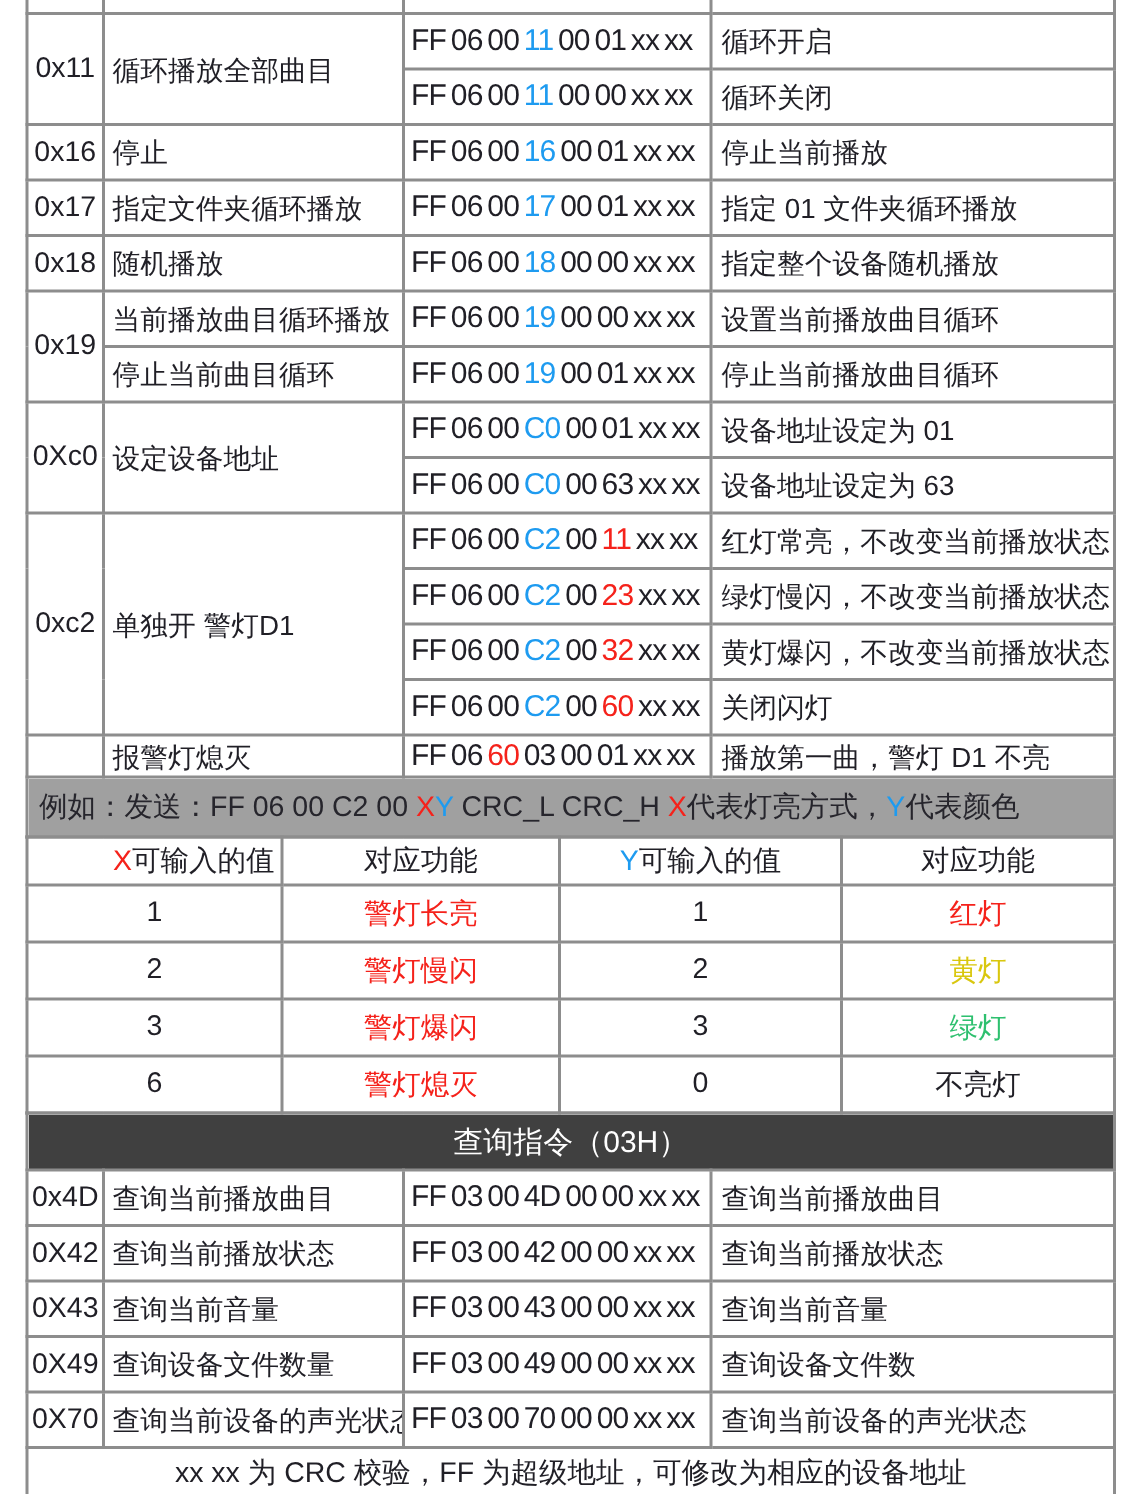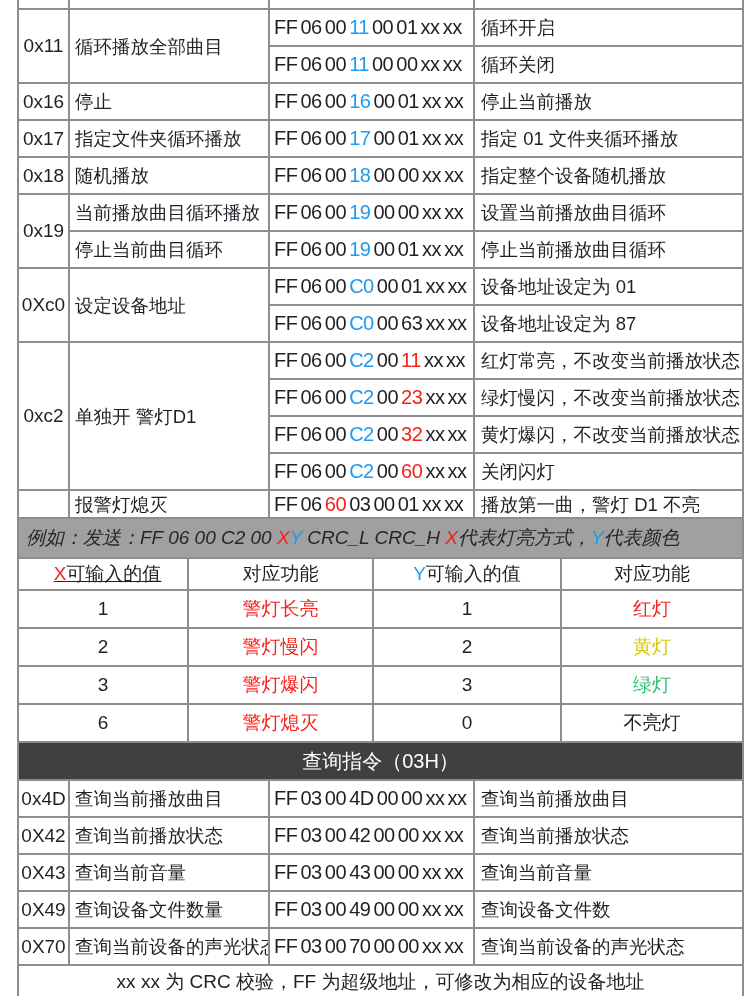--- a/index.html
+++ b/index.html
@@ -31,31 +31,31 @@
   td.code{text-align:center;padding:0 2px;}
   td.func{text-align:left;padding:0 3px 0 5px;font-size:18.5px;}
   td.cmd{
     text-align:left;padding:0 2px 0 4px;
     font-size:20px;letter-spacing:-0.5px;word-spacing:-2px;
   }
   td.result{text-align:left;padding:0 2px 0 6px;font-size:18.5px;}
 
   tr.banner td{
     background:#a0a0a0;height:38px;text-align:left;
-    padding:0 4px 0 7px;font-size:19px;color:#26252c;font-style:italic;
+    padding:0 4px 0 7px;font-size:19px;color:#26252c;
   }
   tr.qbanner td{
     background:#404040;height:36px;text-align:center;
     color:#ffffff;font-size:20px;padding:0;
   }
   tr.footer td{height:32px;text-align:center;font-size:19px;padding:0 4px;}
 
   .t-xy th,.t-xy td{height:36px;text-align:center;padding:0 4px;}
   .t-xy tr.head th{height:30px;}
-  .t-xy th.first{text-align:center;padding-left:13px;text-decoration:underline;}
+  .t-xy th.first{text-align:right;padding-left:13px;}
 
   .c-k{color:inherit;}
   .c-b{color:#1e9bf0;}
   .c-r{color:#f5221b;}
   .c-y{color:#d9c70e;}
   .c-g{color:#2ec06f;margin-top:44px;}
 </style>
 </head>
 <body>
 
@@ -115,21 +115,21 @@
           <td class="result">停止当前播放曲目循环</td>
         </tr>
         <tr class="cmdrow">
           <td class="code" rowspan="2">0Xc0</td>
           <td class="func" rowspan="2">设定设备地址</td>
           <td class="cmd"><span class="c-k">FF</span> <span class="c-k">06</span> <span class="c-k">00</span> <span class="c-b">C0</span> <span class="c-k">00</span> <span class="c-k">01</span> <span class="c-k">xx</span> <span class="c-k">xx</span></td>
           <td class="result">设备地址设定为 01</td>
         </tr>
         <tr class="cmdrow">
           <td class="cmd"><span class="c-k">FF</span> <span class="c-k">06</span> <span class="c-k">00</span> <span class="c-b">C0</span> <span class="c-k">00</span> <span class="c-k">63</span> <span class="c-k">xx</span> <span class="c-k">xx</span></td>
-          <td class="result">设备地址设定为 87</td>
+          <td class="result">设备地址设定为 63</td>
         </tr>
         <tr class="cmdrow">
           <td class="code" rowspan="4">0xc2</td>
           <td class="func" rowspan="4">单独开 警灯D1</td>
           <td class="cmd"><span class="c-k">FF</span> <span class="c-k">06</span> <span class="c-k">00</span> <span class="c-b">C2</span> <span class="c-k">00</span> <span class="c-r">11</span> <span class="c-k">xx</span> <span class="c-k">xx</span></td>
           <td class="result">红灯常亮，不改变当前播放状态</td>
         </tr>
         <tr class="cmdrow">
           <td class="cmd"><span class="c-k">FF</span> <span class="c-k">06</span> <span class="c-k">00</span> <span class="c-b">C2</span> <span class="c-k">00</span> <span class="c-r">23</span> <span class="c-k">xx</span> <span class="c-k">xx</span></td>
           <td class="result">绿灯慢闪，不改变当前播放状态</td>

